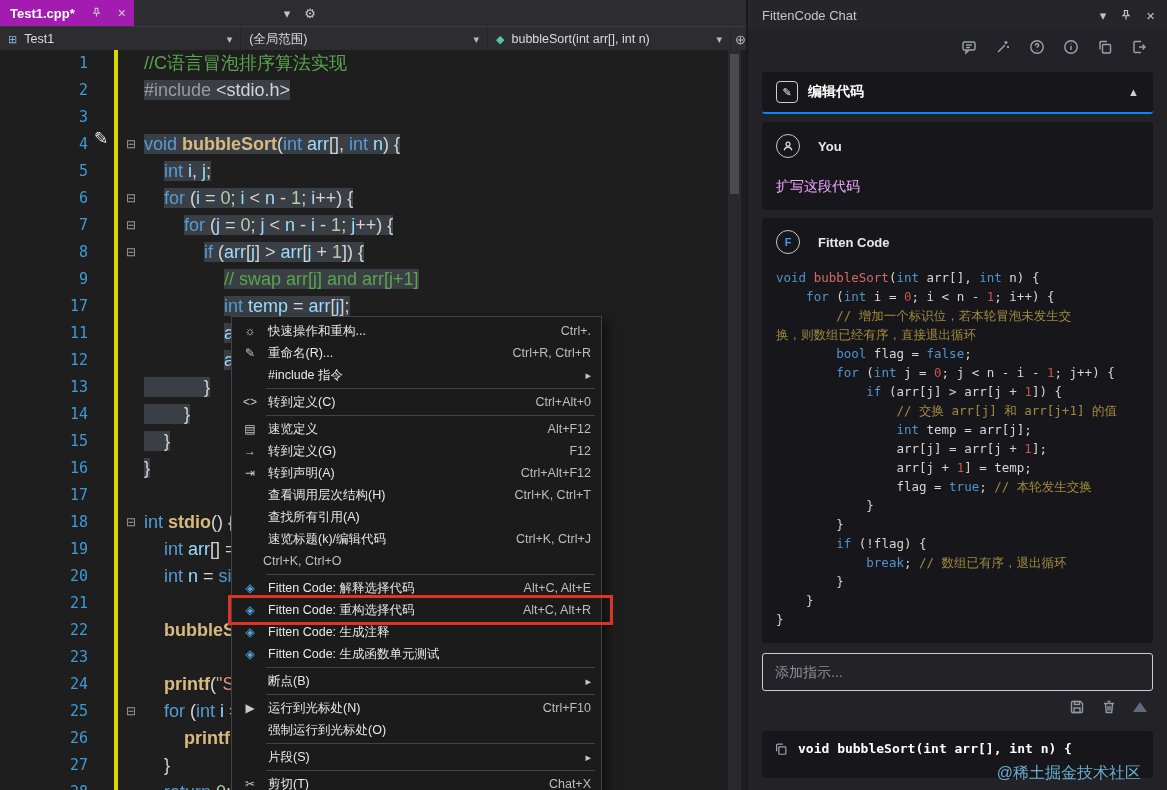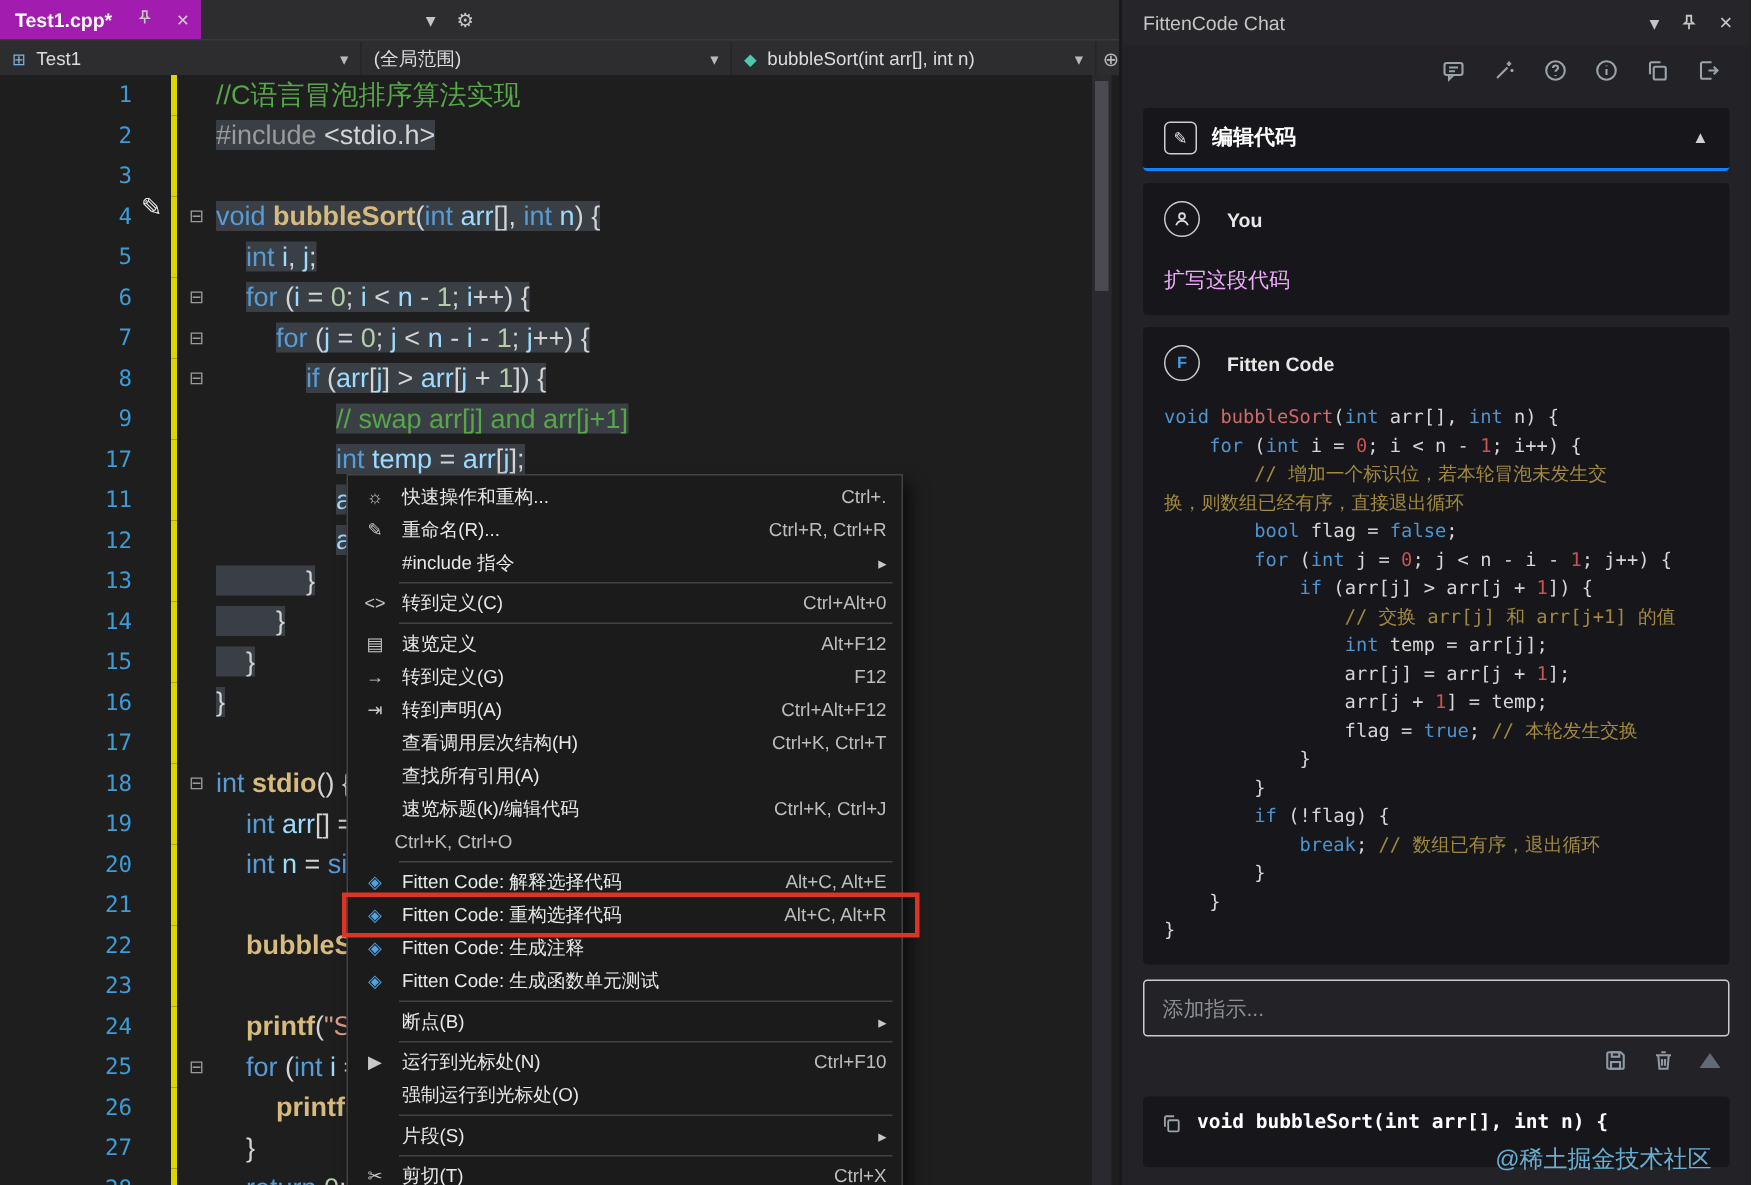--- a/index.html
+++ b/index.html
@@ -397,21 +397,21 @@
       <div class="menu-sep"></div>
       <div class="menu-item">
         <span class="mi-icon"></span>
         <span class="mi-label">片段(S)</span>
         <span class="mi-sub">▸</span>
       </div>
       <div class="menu-sep"></div>
       <div class="menu-item">
         <span class="mi-icon">✂</span>
         <span class="mi-label">剪切(T)</span>
-        <span class="mi-short">Ctrl+X</span>
+        <span class="mi-short">Chat+X</span>
       </div>
     </div>
 
   <div class="chat">
     <div class="chat-title">
       <span style="margin-left:0">FittenCode Chat</span>
       <span class="spacer"></span>
       <span>▾</span>
       <svg width="12" height="12" viewBox="0 0 16 16" fill="none" stroke="currentColor" stroke-width="1.6">
           <path d="M6 2h4v5l2 2H4l2-2z"></path>

